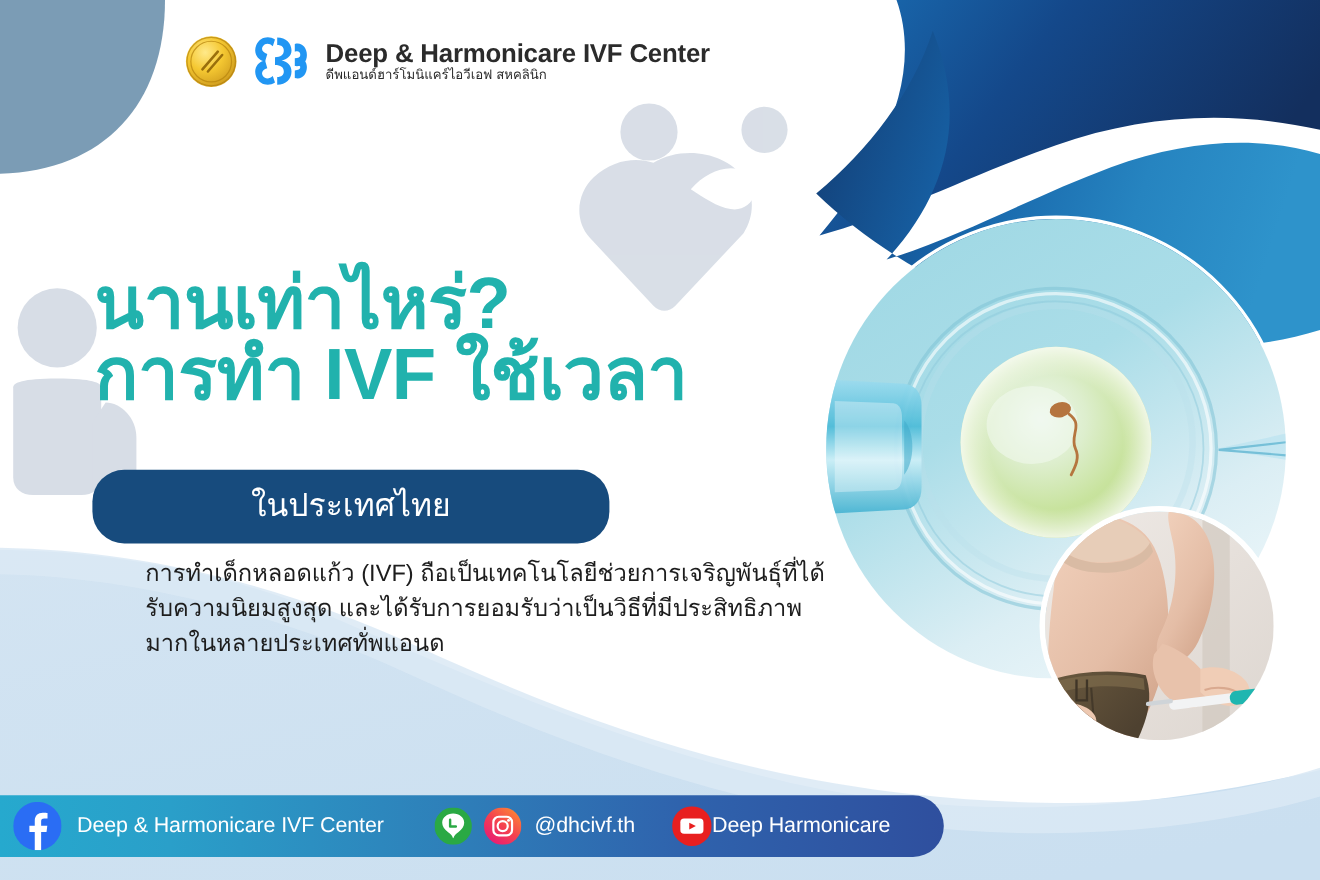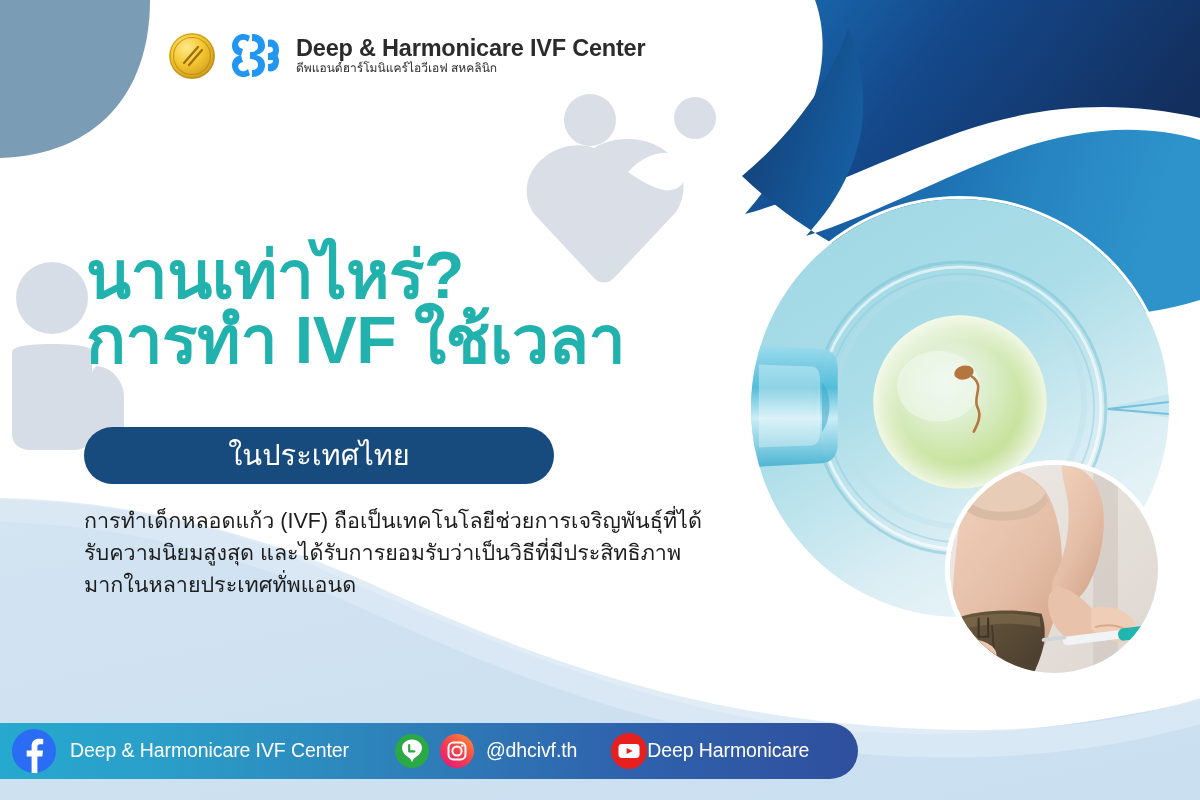--- a/index.html
+++ b/index.html
@@ -37,32 +37,32 @@
   #headline {
     position:absolute; left:86px; top:243px; width:640px;
     color:#21b2ad; font-weight:bold;
     font-size:66px; line-height:0.99; letter-spacing:-0.5px;
   }
   #headline .hl-line { display:block; white-space:nowrap; }
 
   
   #badge {
     position:absolute; left:84px; top:427px;
-    width:470px; height:57px; border-radius:29px;
+    width:470px; height:67px; border-radius:29px;
     background:#174b7d;
     display:flex; align-items:center; justify-content:center;
   }
   #badge-label { color:#fff; font-size:29px; line-height:1; }
 
   
   #body-copy {
     position:absolute; left:84px; top:506px; width:620px;
     color:#1d1d1d; font-size:21.5px; line-height:1.48;
   }
-  #body-copy .bc-line { display:block; white-space:nowrap; }
+  #body-copy .bc-line { display:block; white-space:nowrap;margin-left:48px; }
 
   
   #photo-main {
     position:absolute; left:748px; top:196px;
     width:424px; height:424px; border-radius:50%;
     overflow:hidden; border:3px solid #ffffff;
   }
   #photo-inset {
     position:absolute; left:945px; top:460px;
     width:218px; height:218px; border-radius:50%;

